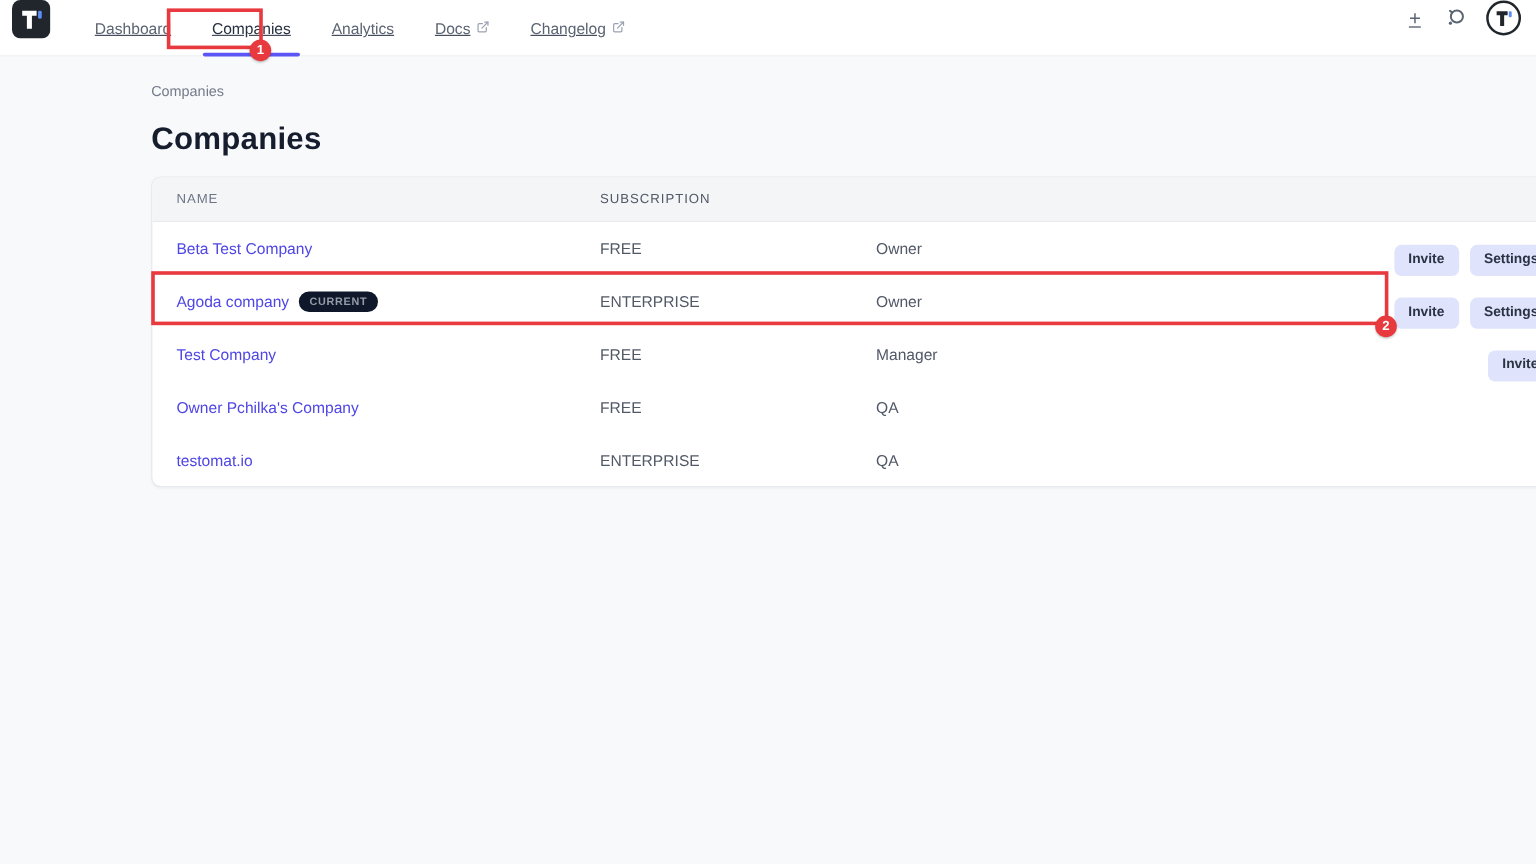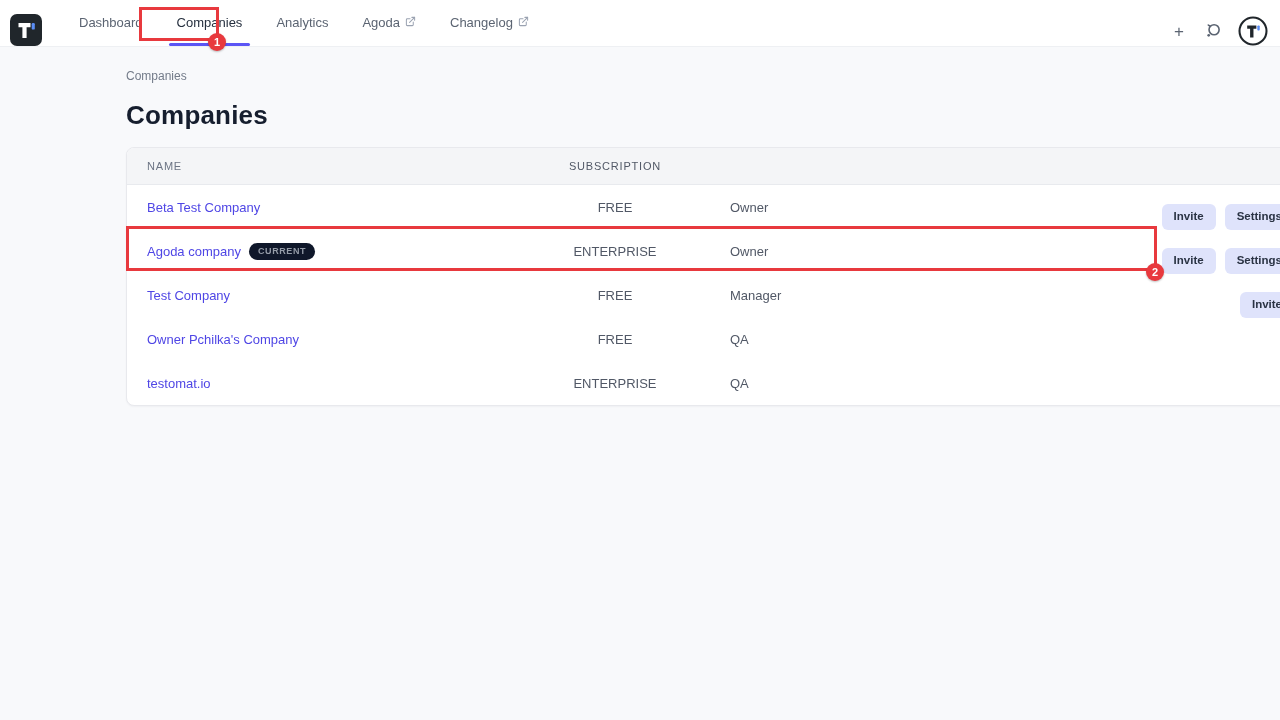--- a/index.html
+++ b/index.html
@@ -7,21 +7,21 @@
   body {
     font-family:"Liberation Sans", sans-serif;
     background:#f8f9fb;
     position:relative;
     overflow:hidden;
     color:#454d5d;
   }
   
   .topbar {
     height:47px; background:#ffffff; border-bottom:1px solid #eef0f3;
-    display:flex; align-items:flex-end; padding:0 12px 0 10px;
+    display:flex; align-items:flex-start; padding:0 12px 0 10px;text-decoration:underline;
   }
   .brand { width:32px; height:32px; margin-right:20px; cursor:pointer; display:flex; }
   .nav { display:flex; align-items:stretch; height:47px; }
   .nav-item {
     display:flex; align-items:center; gap:5px; height:47px;
     padding:0 17px; font-size:13px; color:#5b6472; cursor:pointer;
     text-decoration:none; position:relative; white-space:nowrap;
   }
   .nav-item.active { color:#26303f; }
   .tab-underline {
@@ -47,21 +47,21 @@
   .thead {
     display:flex; align-items:center; height:37px; background:#f4f5f7;
     border-bottom:1px solid #e8eaee; padding:0 19px 0 20px;
     font-size:11px; color:#6c7484; letter-spacing:0.8px;
   }
   .row {
     display:flex; align-items:center; height:44px; padding:0 19px 0 20px;
     font-size:13px;
   }
   .col-name { width:353px; display:flex; align-items:center; gap:8px; }
-  .col-sub  { width:230px; color:#515866;text-align:center; }
+  .col-sub  { width:230px; color:#515866; }
   .col-role { flex:1; color:#515866; }
   .company-link { color:#4f46e5; text-decoration:none; font-weight:500; cursor:pointer;text-align:right; }
   .pill {
     background:#0f172a; color:#959ca8; font-size:9px; font-weight:600;
     letter-spacing:0.6px; padding:4px 9px; border-radius:999px; line-height:1;
   }
   .actions { display:flex; gap:9px; }
   .btn {
     background:#dfe3fb; color:#2a3344; border:none; border-radius:6px;
     font-family:inherit; font-size:11.5px; font-weight:600;
@@ -98,21 +98,21 @@
       <span>Dashboard</span>
     </a>
     <a class="nav-item active">
       <span>Companies</span>
       <span class="tab-underline"></span>
     </a>
     <a class="nav-item">
       <span>Analytics</span>
     </a>
     <a class="nav-item">
-      <span>Agoda</span>
+      <span>Docs</span>
       <span class="ext-icon">
         <svg width="11" height="11" viewBox="0 0 24 24" fill="none" stroke="currentColor" stroke-width="2.2" stroke-linecap="round" stroke-linejoin="round">
             <path d="M18 13v6a2 2 0 0 1-2 2H5a2 2 0 0 1-2-2V8a2 2 0 0 1 2-2h6"></path>
             <polyline points="15 3 21 3 21 9"></polyline>
             <line x1="10" y1="14" x2="21" y2="3"></line>
           </svg>
       </span>
     </a>
     <a class="nav-item">
       <span>Changelog</span>

